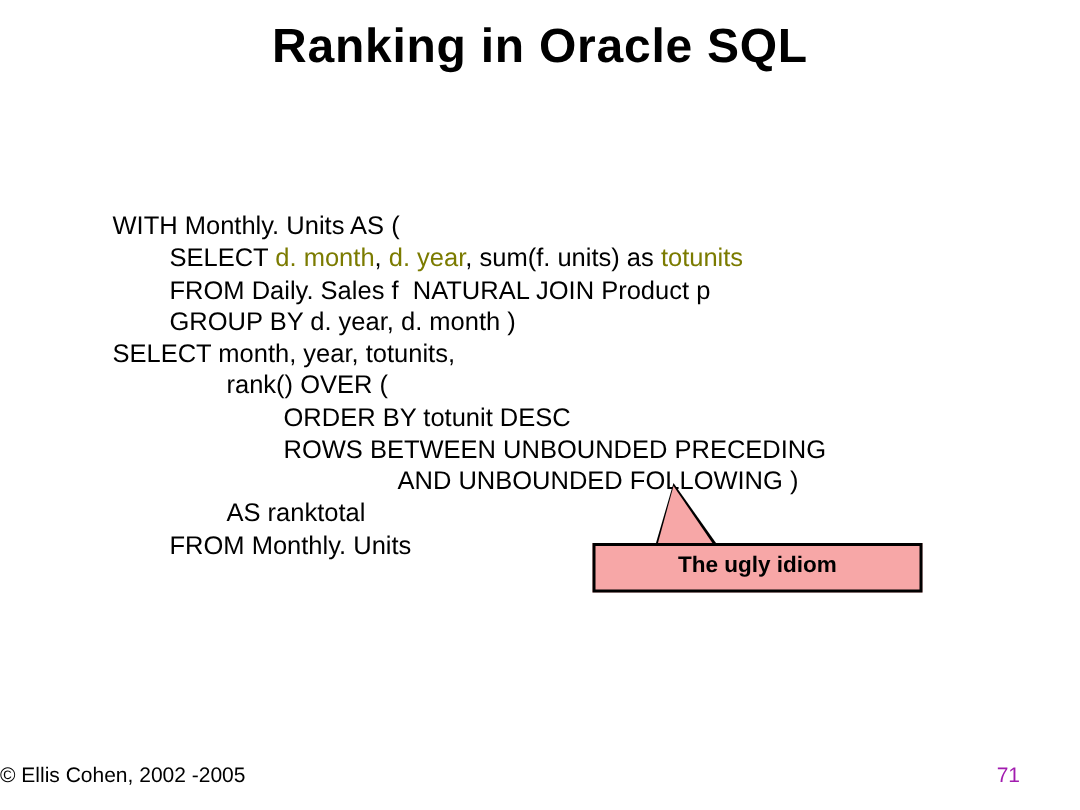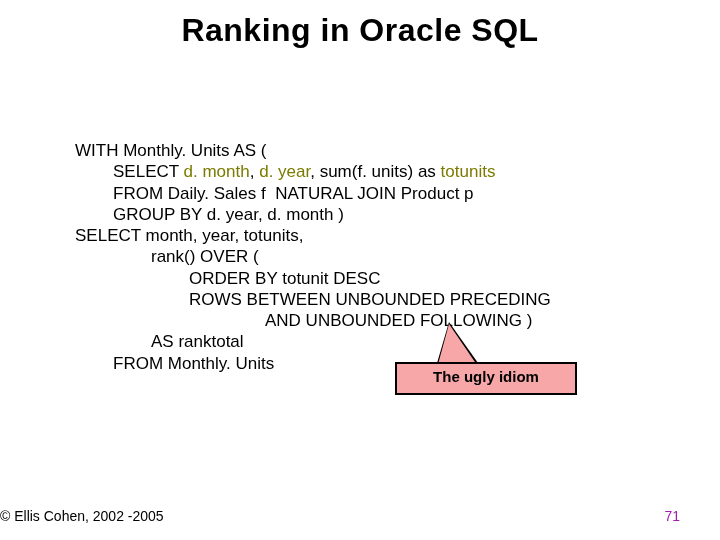--- a/index.html
+++ b/index.html
@@ -38,21 +38,21 @@
   .i1 { padding-left: 38px; display: inline; }
   .i2 { padding-left: 76px; display: inline; }
   .i3 { padding-left: 114px; display: inline; }
   .i4 { padding-left: 190px; display: inline; }
   .olive { color: #7b7b00; }
 
   .callout-wrap {
     position: absolute;
     top: 362px;
     left: 395px;
-    width: 182px;
+    width: 220px;
   }
   .callout-tail {
     position: absolute;
     top: -40px;
     left: 40px;
     width: 0;
     height: 0;
   }
   .callout-tail::before {
     content: "";

